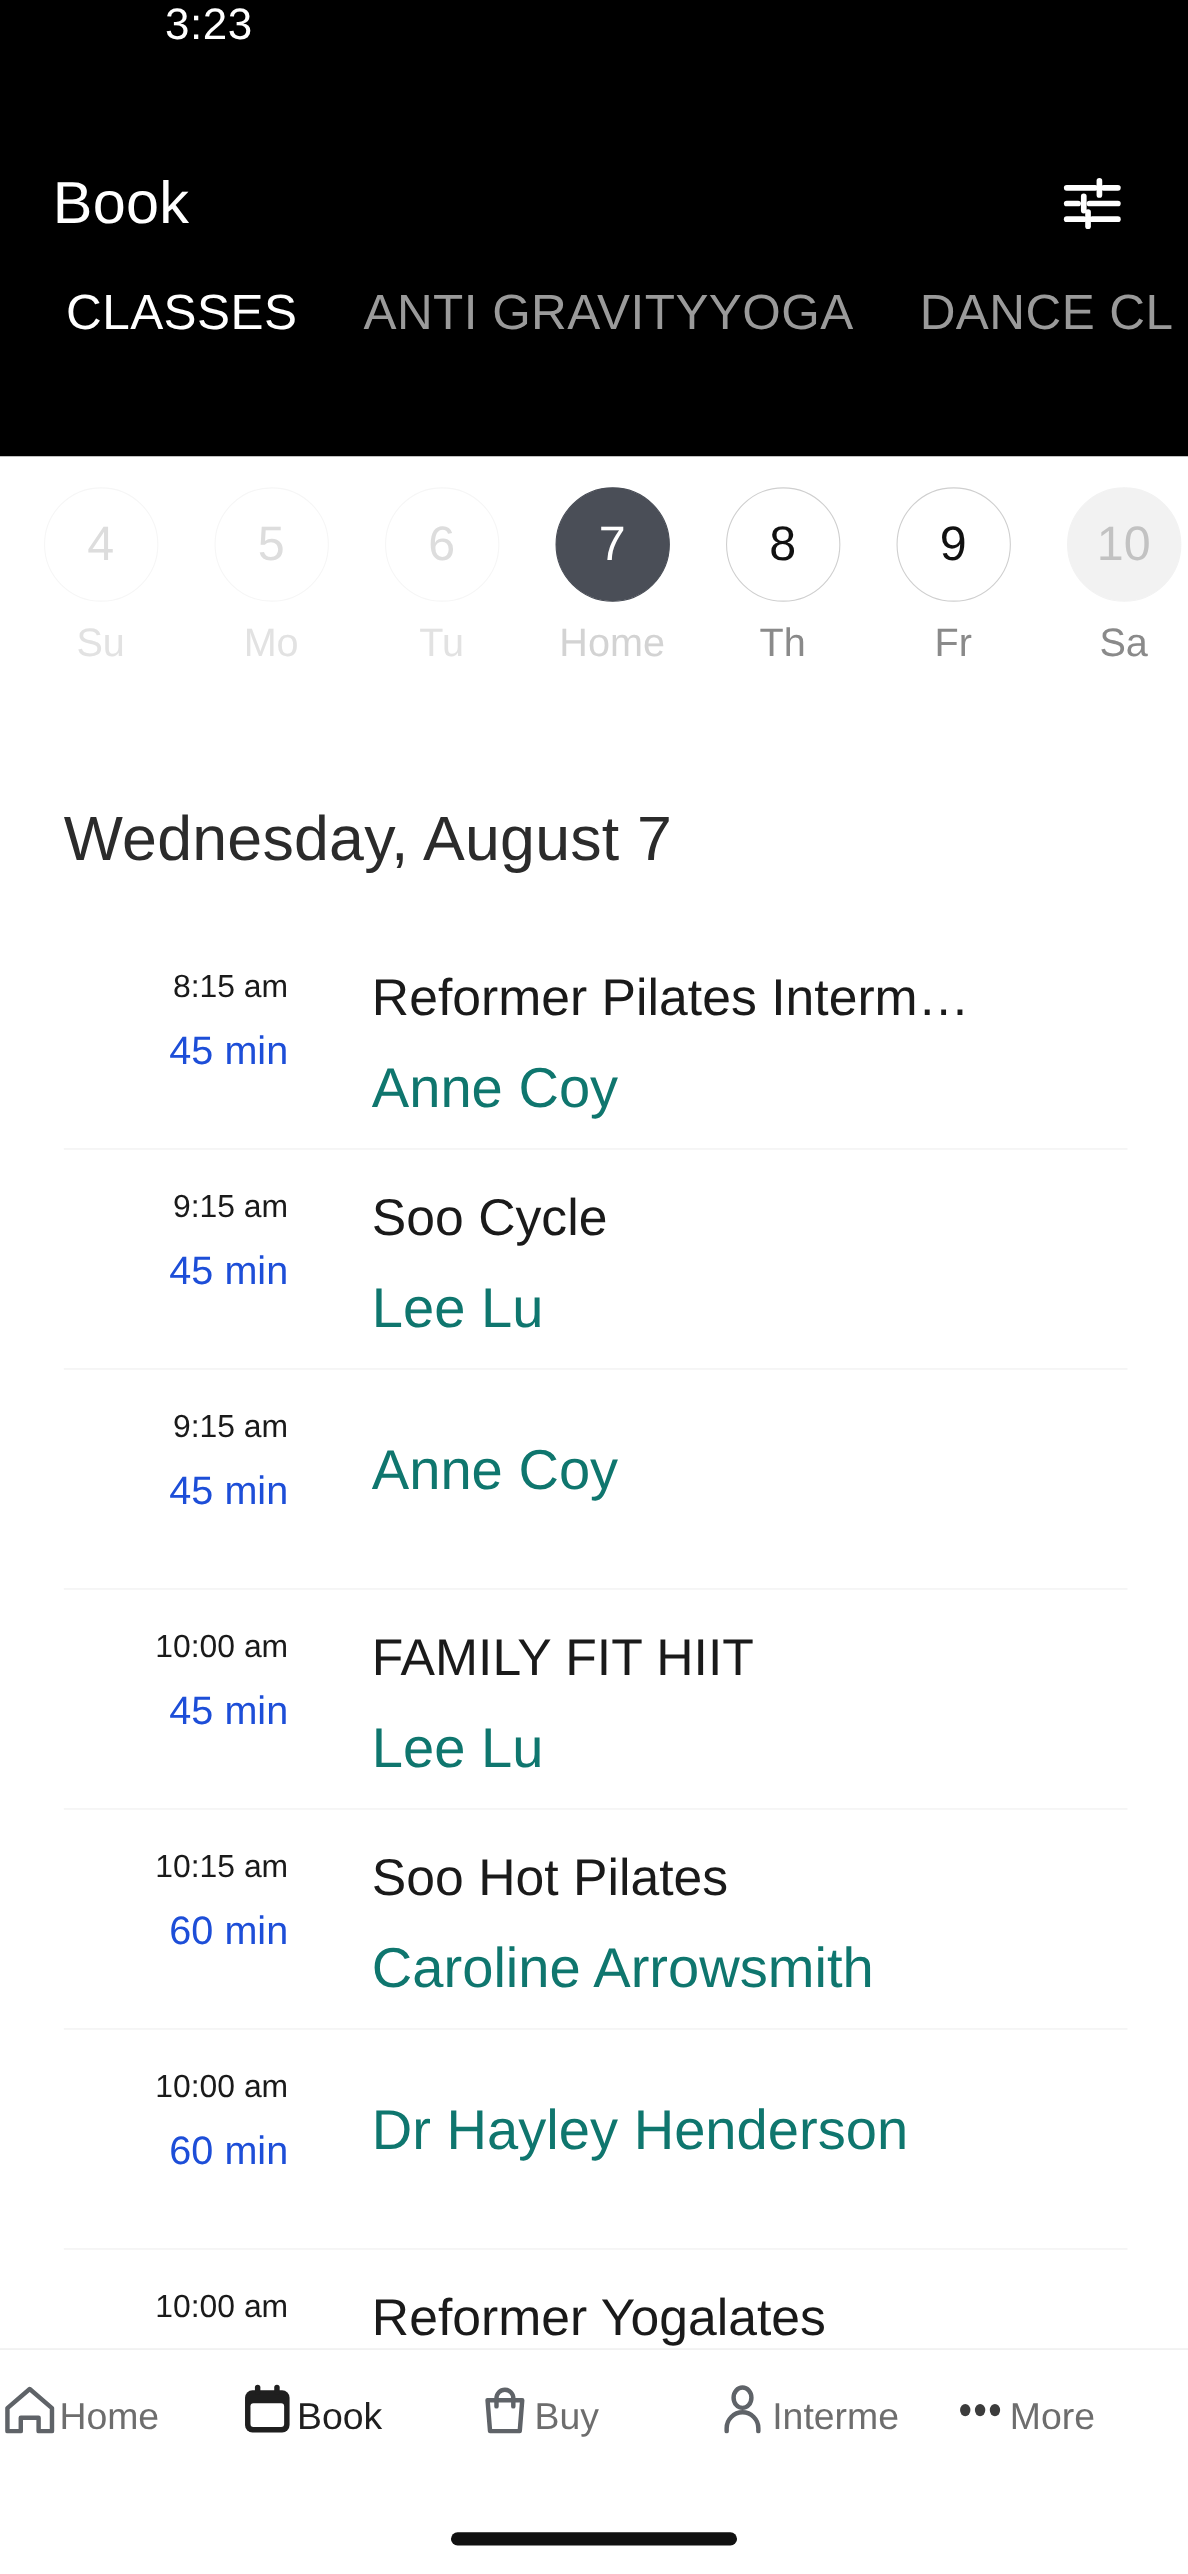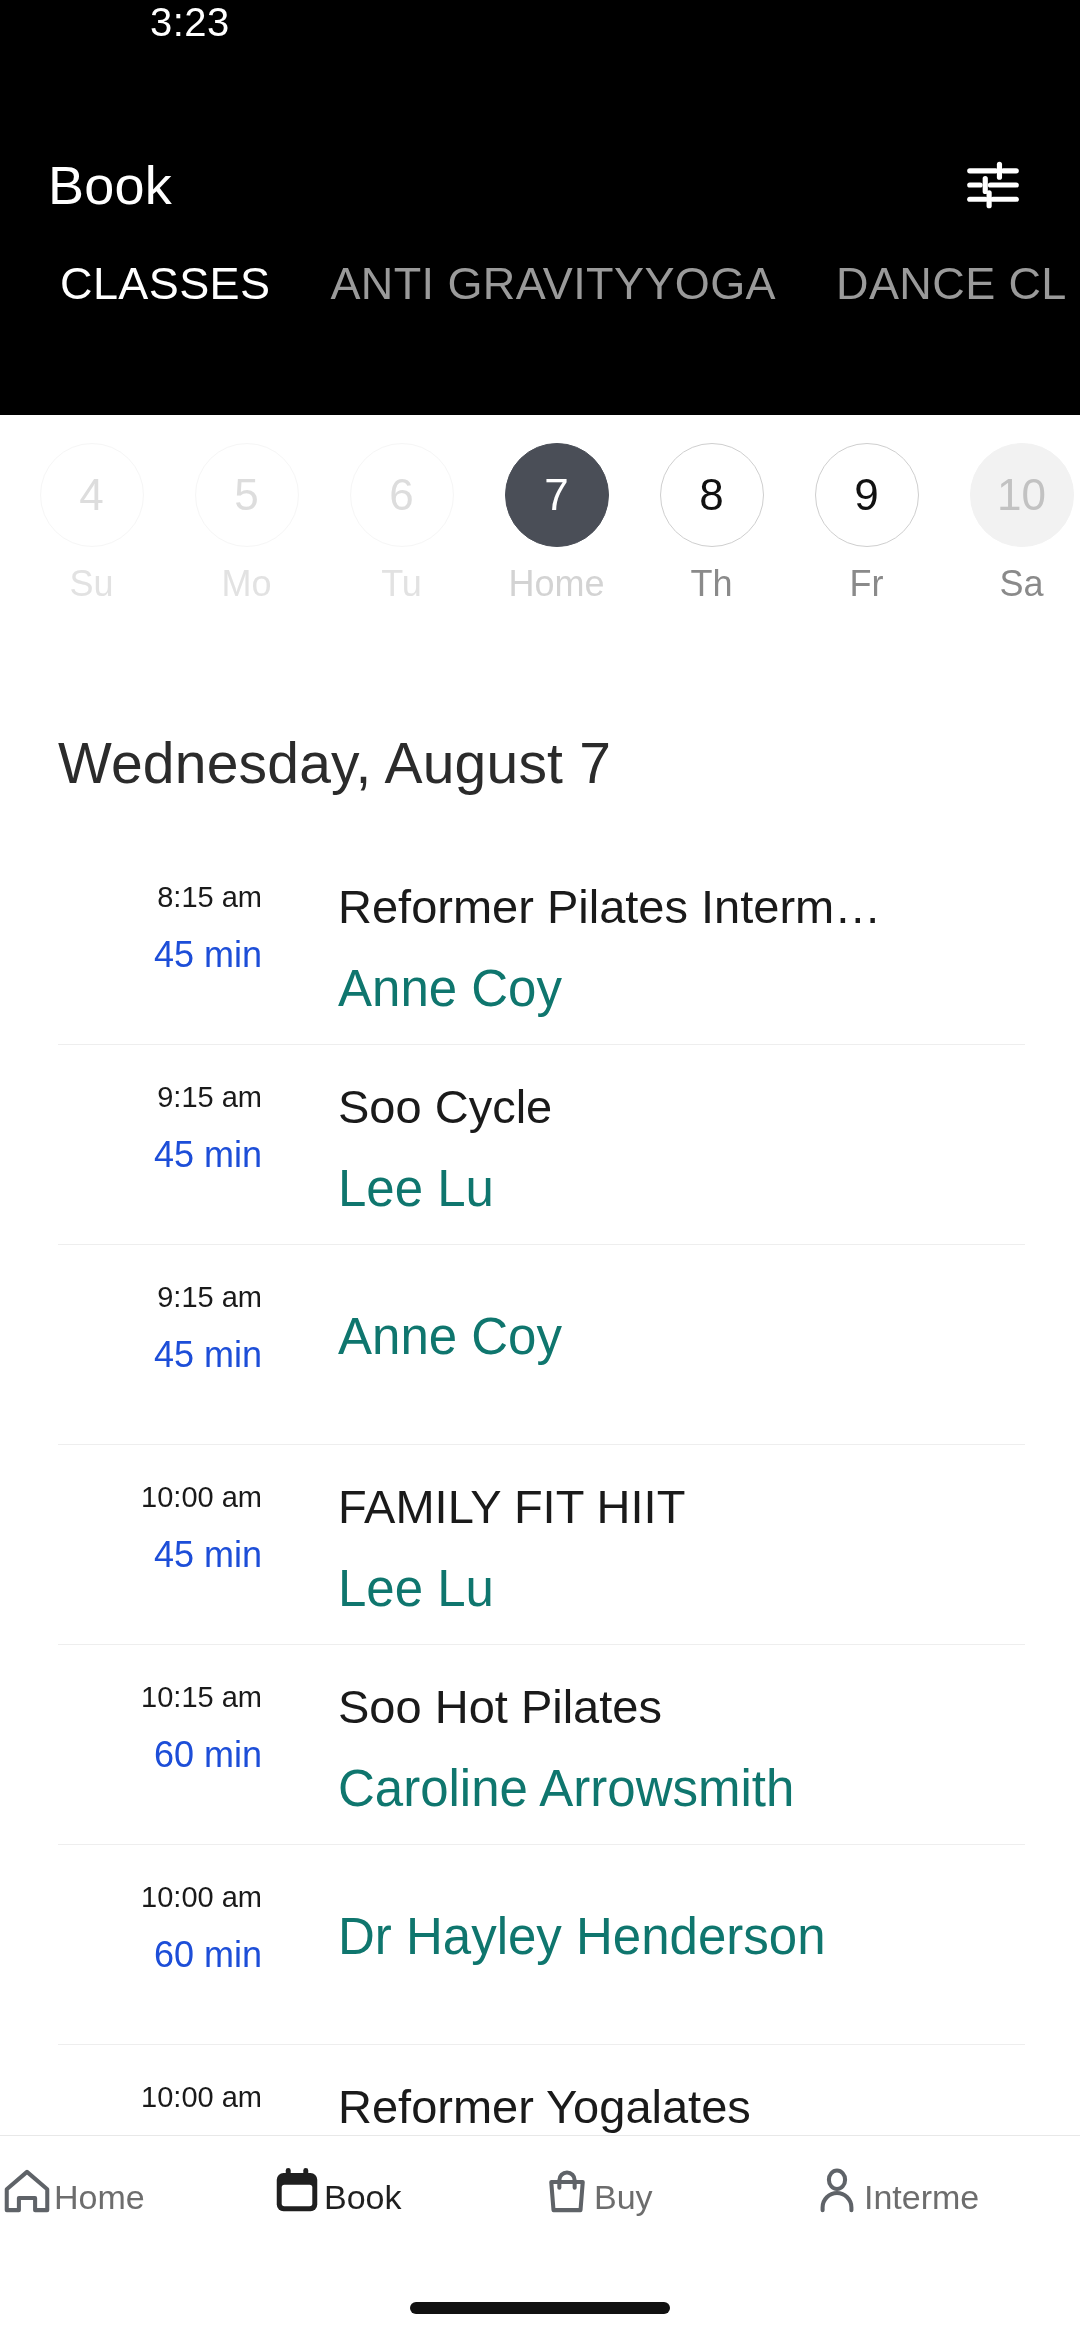--- a/index.html
+++ b/index.html
@@ -420,15 +420,25 @@
   <div class="navitem">
     <span class="navicon">
       <svg width="54" height="54" viewBox="0 0 24 24" fill="none" stroke="#5f6368" stroke-width="1.8" stroke-linecap="round">
         <ellipse cx="12" cy="7" rx="3.6" ry="4.1"></ellipse>
         <path d="M5.6 20.5v-1.2a6.4 6.4 0 0 1 12.8 0v1.2"></path>
       </svg>
     </span>
     <span class="navlabel">Interme</span>
   </div>
 
+  <div class="navitem">
+    <span class="navicon">
+      <svg width="54" height="54" viewBox="0 0 24 24" fill="#3c3c3c">
+        <ellipse cx="6" cy="12" rx="2.1" ry="2.5"></ellipse>
+        <ellipse cx="12" cy="12" rx="2.1" ry="2.5"></ellipse>
+        <ellipse cx="18" cy="12" rx="2.1" ry="2.5"></ellipse>
+      </svg>
+    </span>
+    <span class="navlabel">More</span>
+  </div>
 </div>
 
 <div class="homeindicator"></div>
 
 </body></html>

